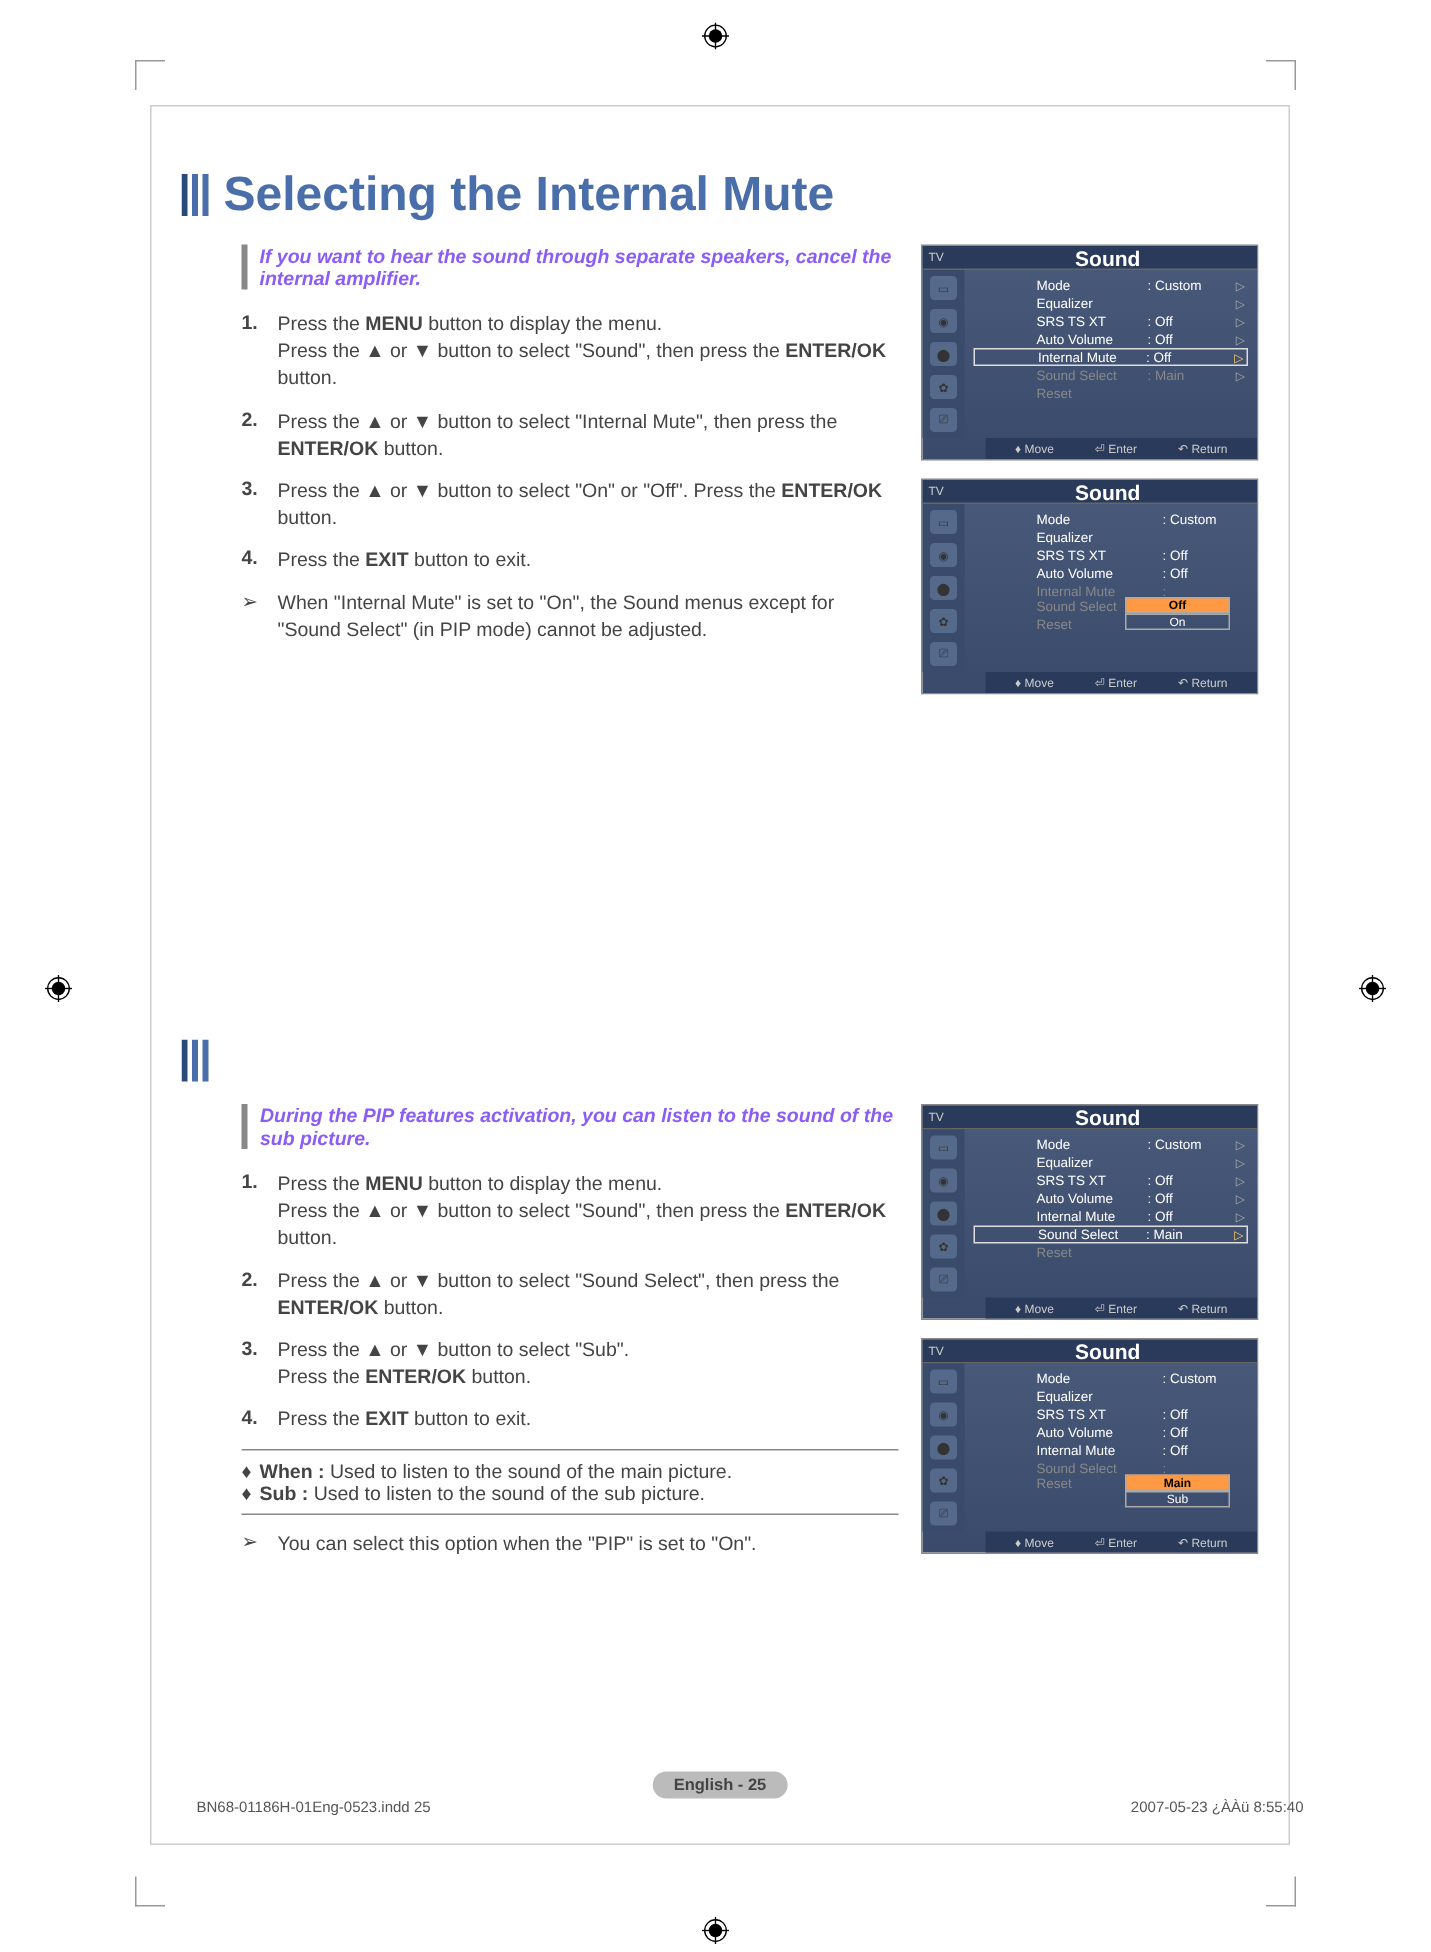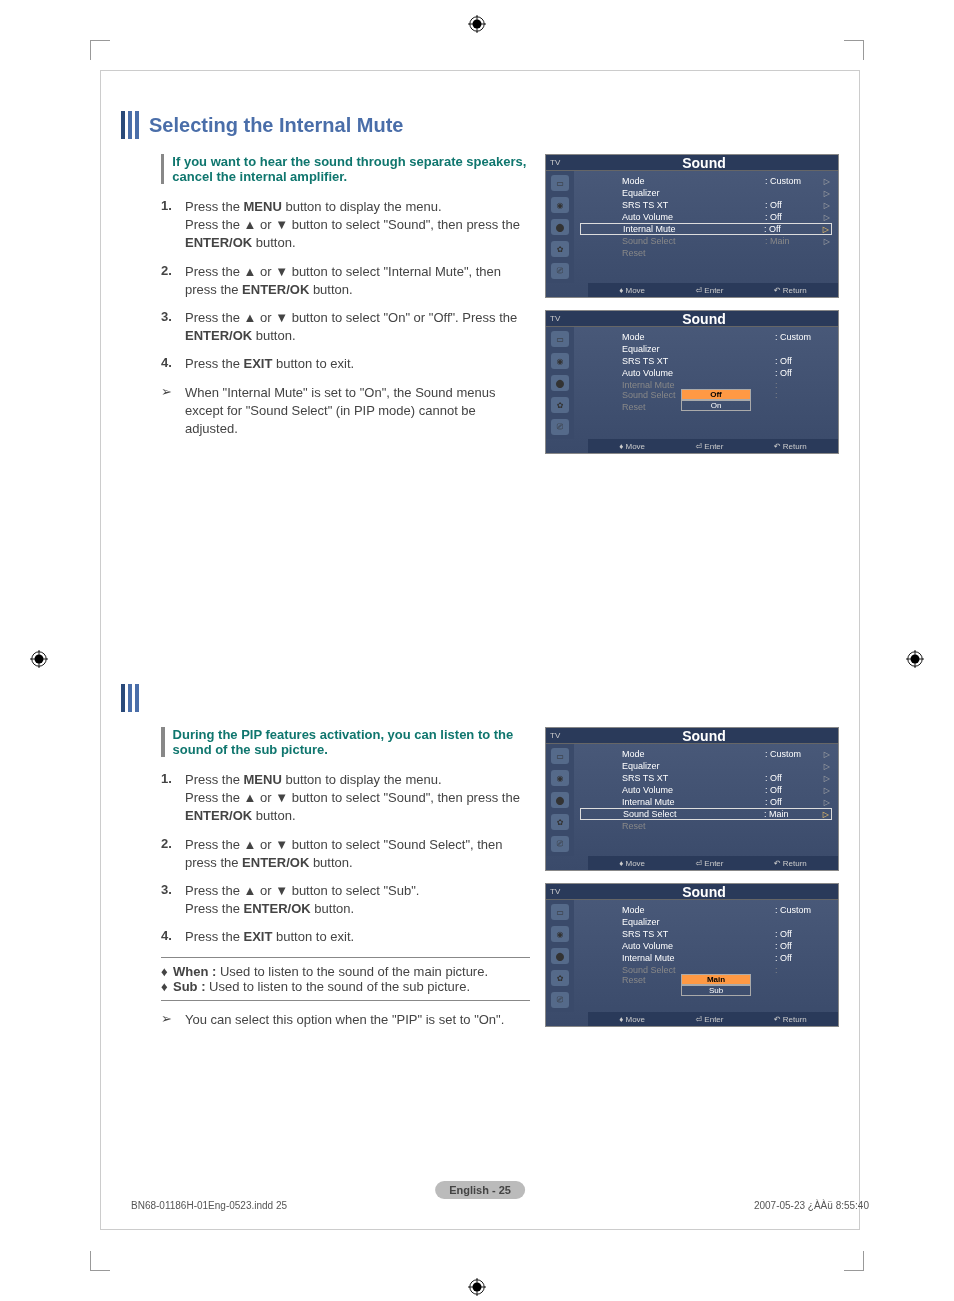--- a/index.html
+++ b/index.html
@@ -57,36 +57,36 @@
     display: flex;
     gap: 3px;
     margin-right: 8px;
   }
   .title-bars .bar {
     width: 4px;
     background: #4a6ea9;
   }
   .title-bars .bar.dark { background: #2a4a7a; }
   .section-title {
-    font-size: 20px;
+    font-size: 32px;
     font-weight: bold;
     color: #4a6ea9;
   }
 
   .content-row {
     display: flex;
     gap: 15px;
   }
   .text-col {
     flex: 1;
     padding-left: 40px;
   }
   .intro-wrap { display: flex; }
   .intro-bar { width: 5px; background: #888; margin-right: 8px; }
-  .intro-text { font-weight: bold; font-size: 13px; color: #0f766e; }
+  .intro-text { font-weight: bold; font-size: 13px; color: #8b5cf6; font-style: italic; }
 
   ol.steps {
     list-style: none;
     font-size: 13px;
     color: #444;
     margin-bottom: 10px;
   }
   ol.steps li {
     display: flex;
     margin-bottom: 10px;
@@ -112,21 +112,21 @@
     padding: 6px 0;
     font-size: 13px;
     color: #444;
     margin-top: 6px;
     margin-bottom: 10px;
   }
   .sub-defs .def { display: flex; }
   .sub-defs .bullet { width: 12px; }
 
   .menus-col {
-    width: 294px;
+    width: 225px;
     display: flex;
     flex-direction: column;
     gap: 12px;
     border-radius: 17px;
   }
 
   
   .osd {
     border: 1px solid #888;
     background: linear-gradient(to bottom, #4a5a7a 0%, #3a4a6a 100%);

